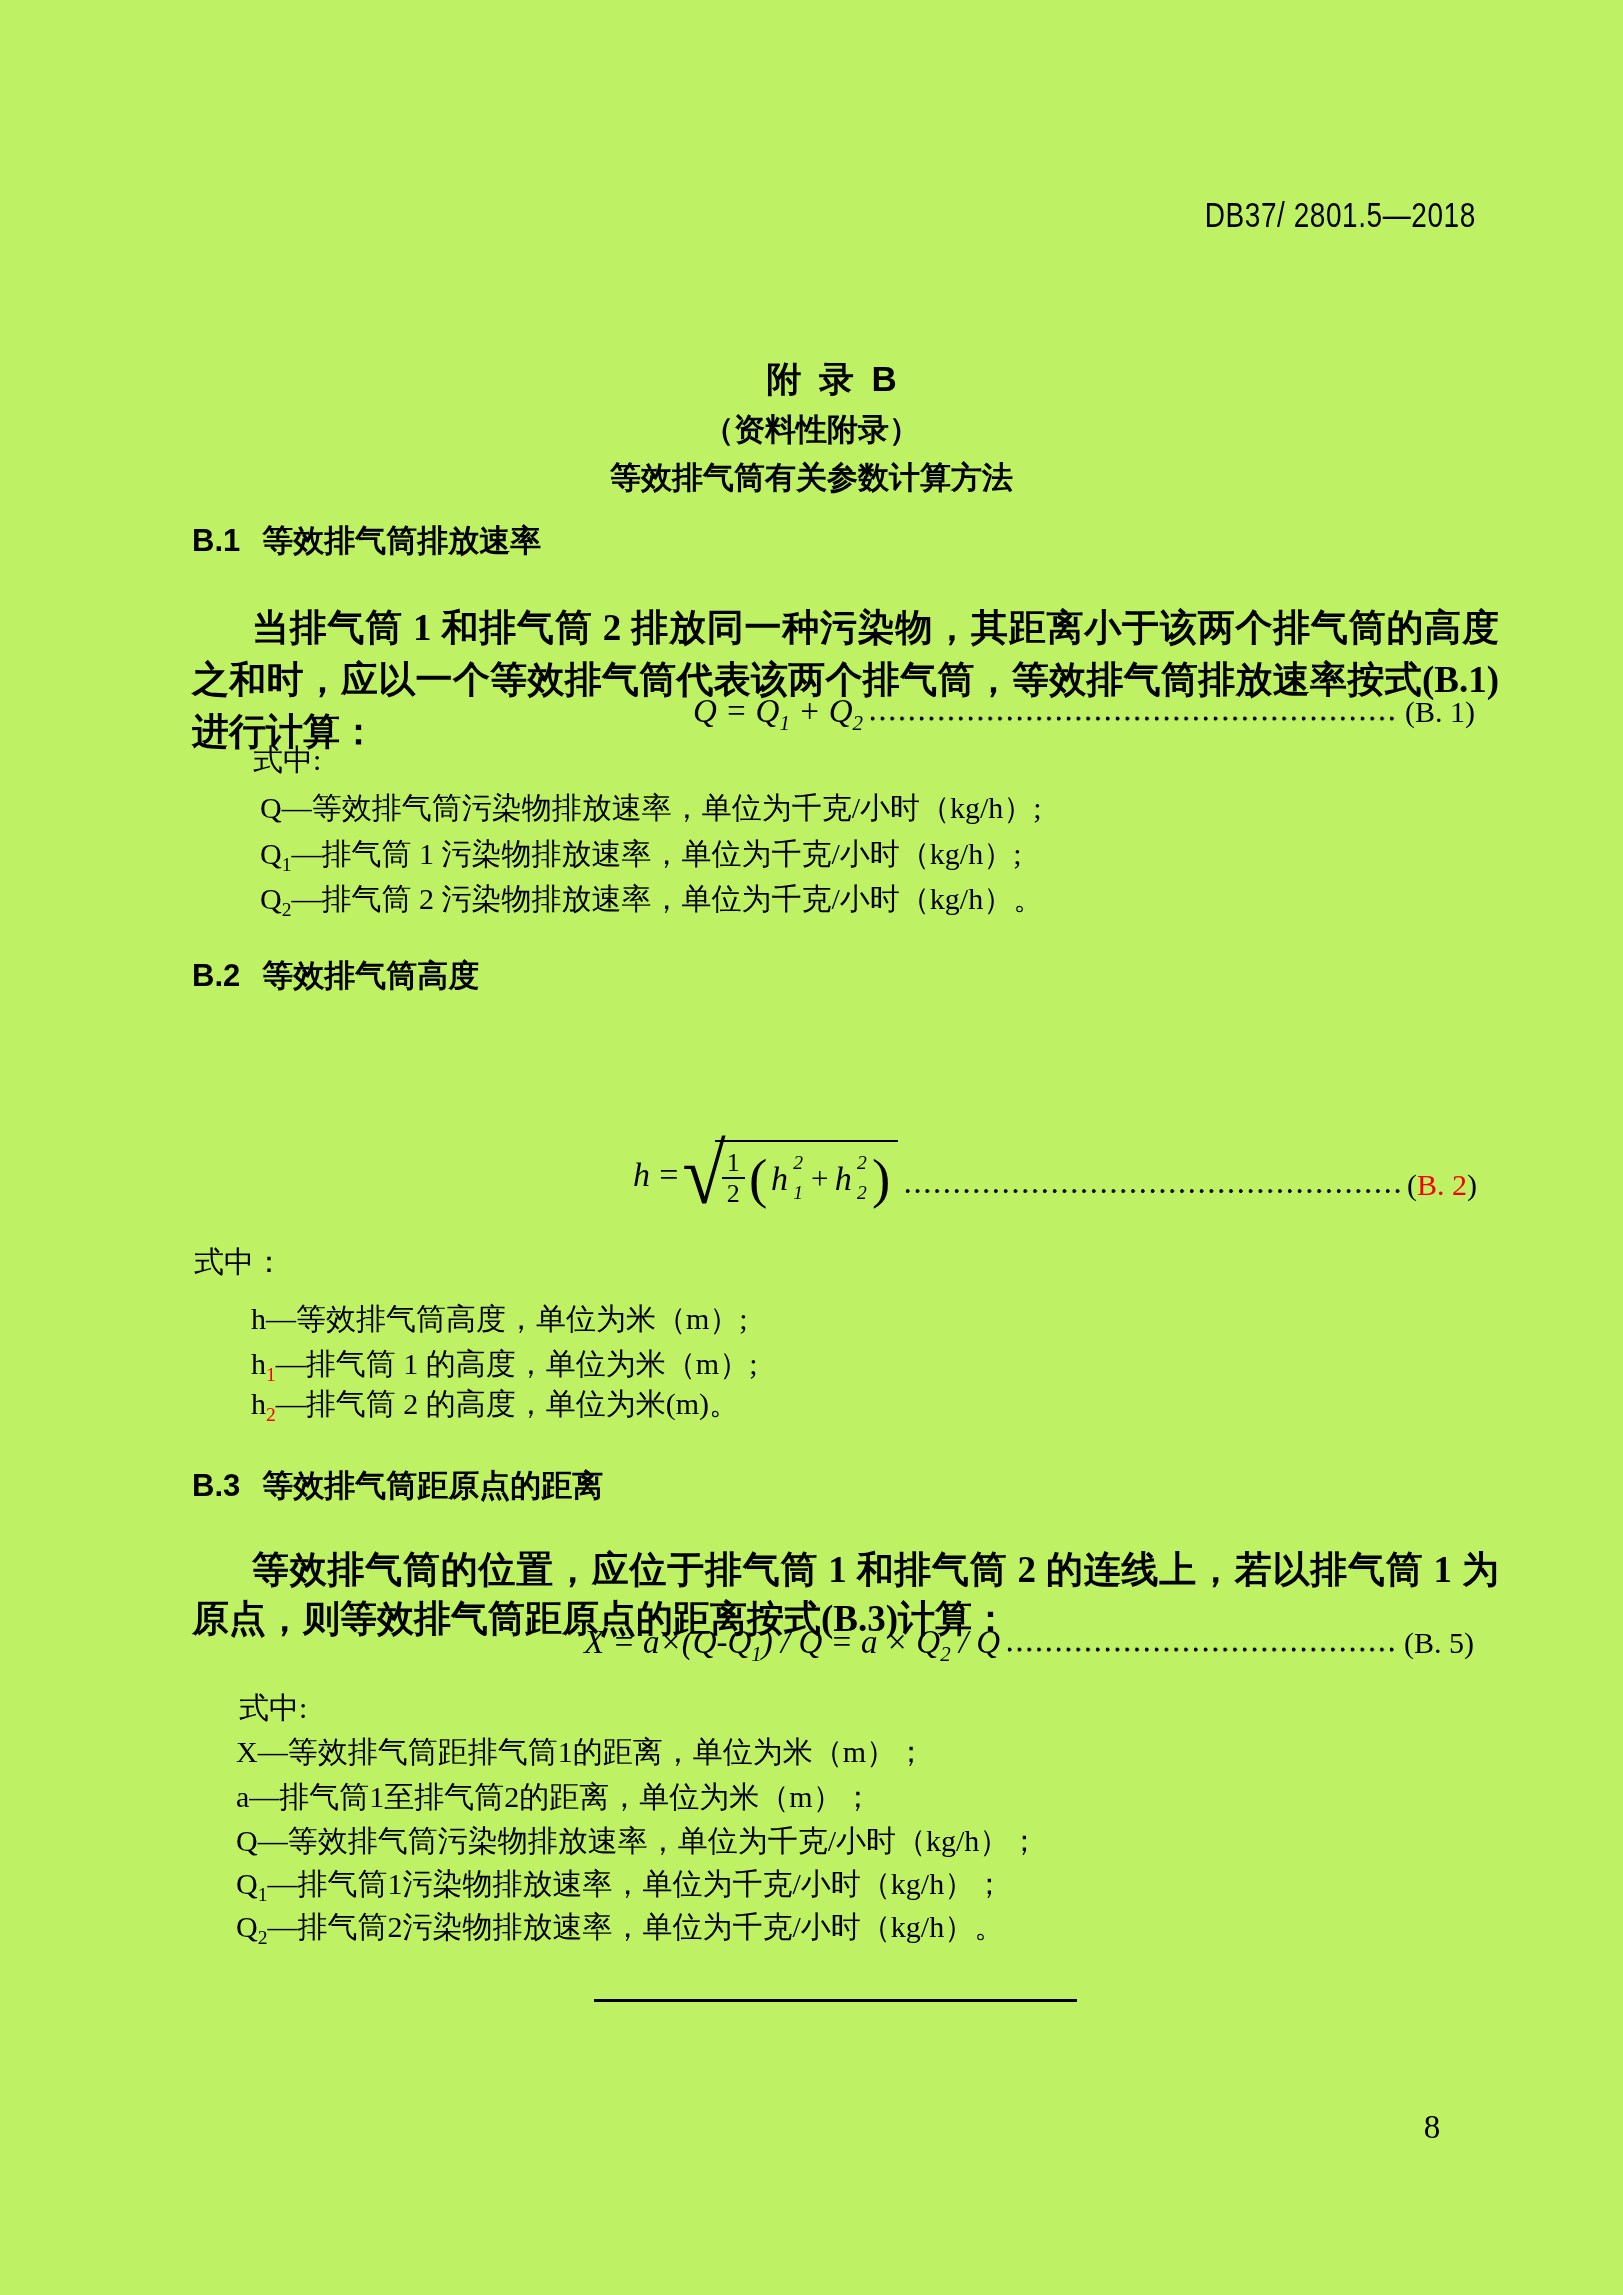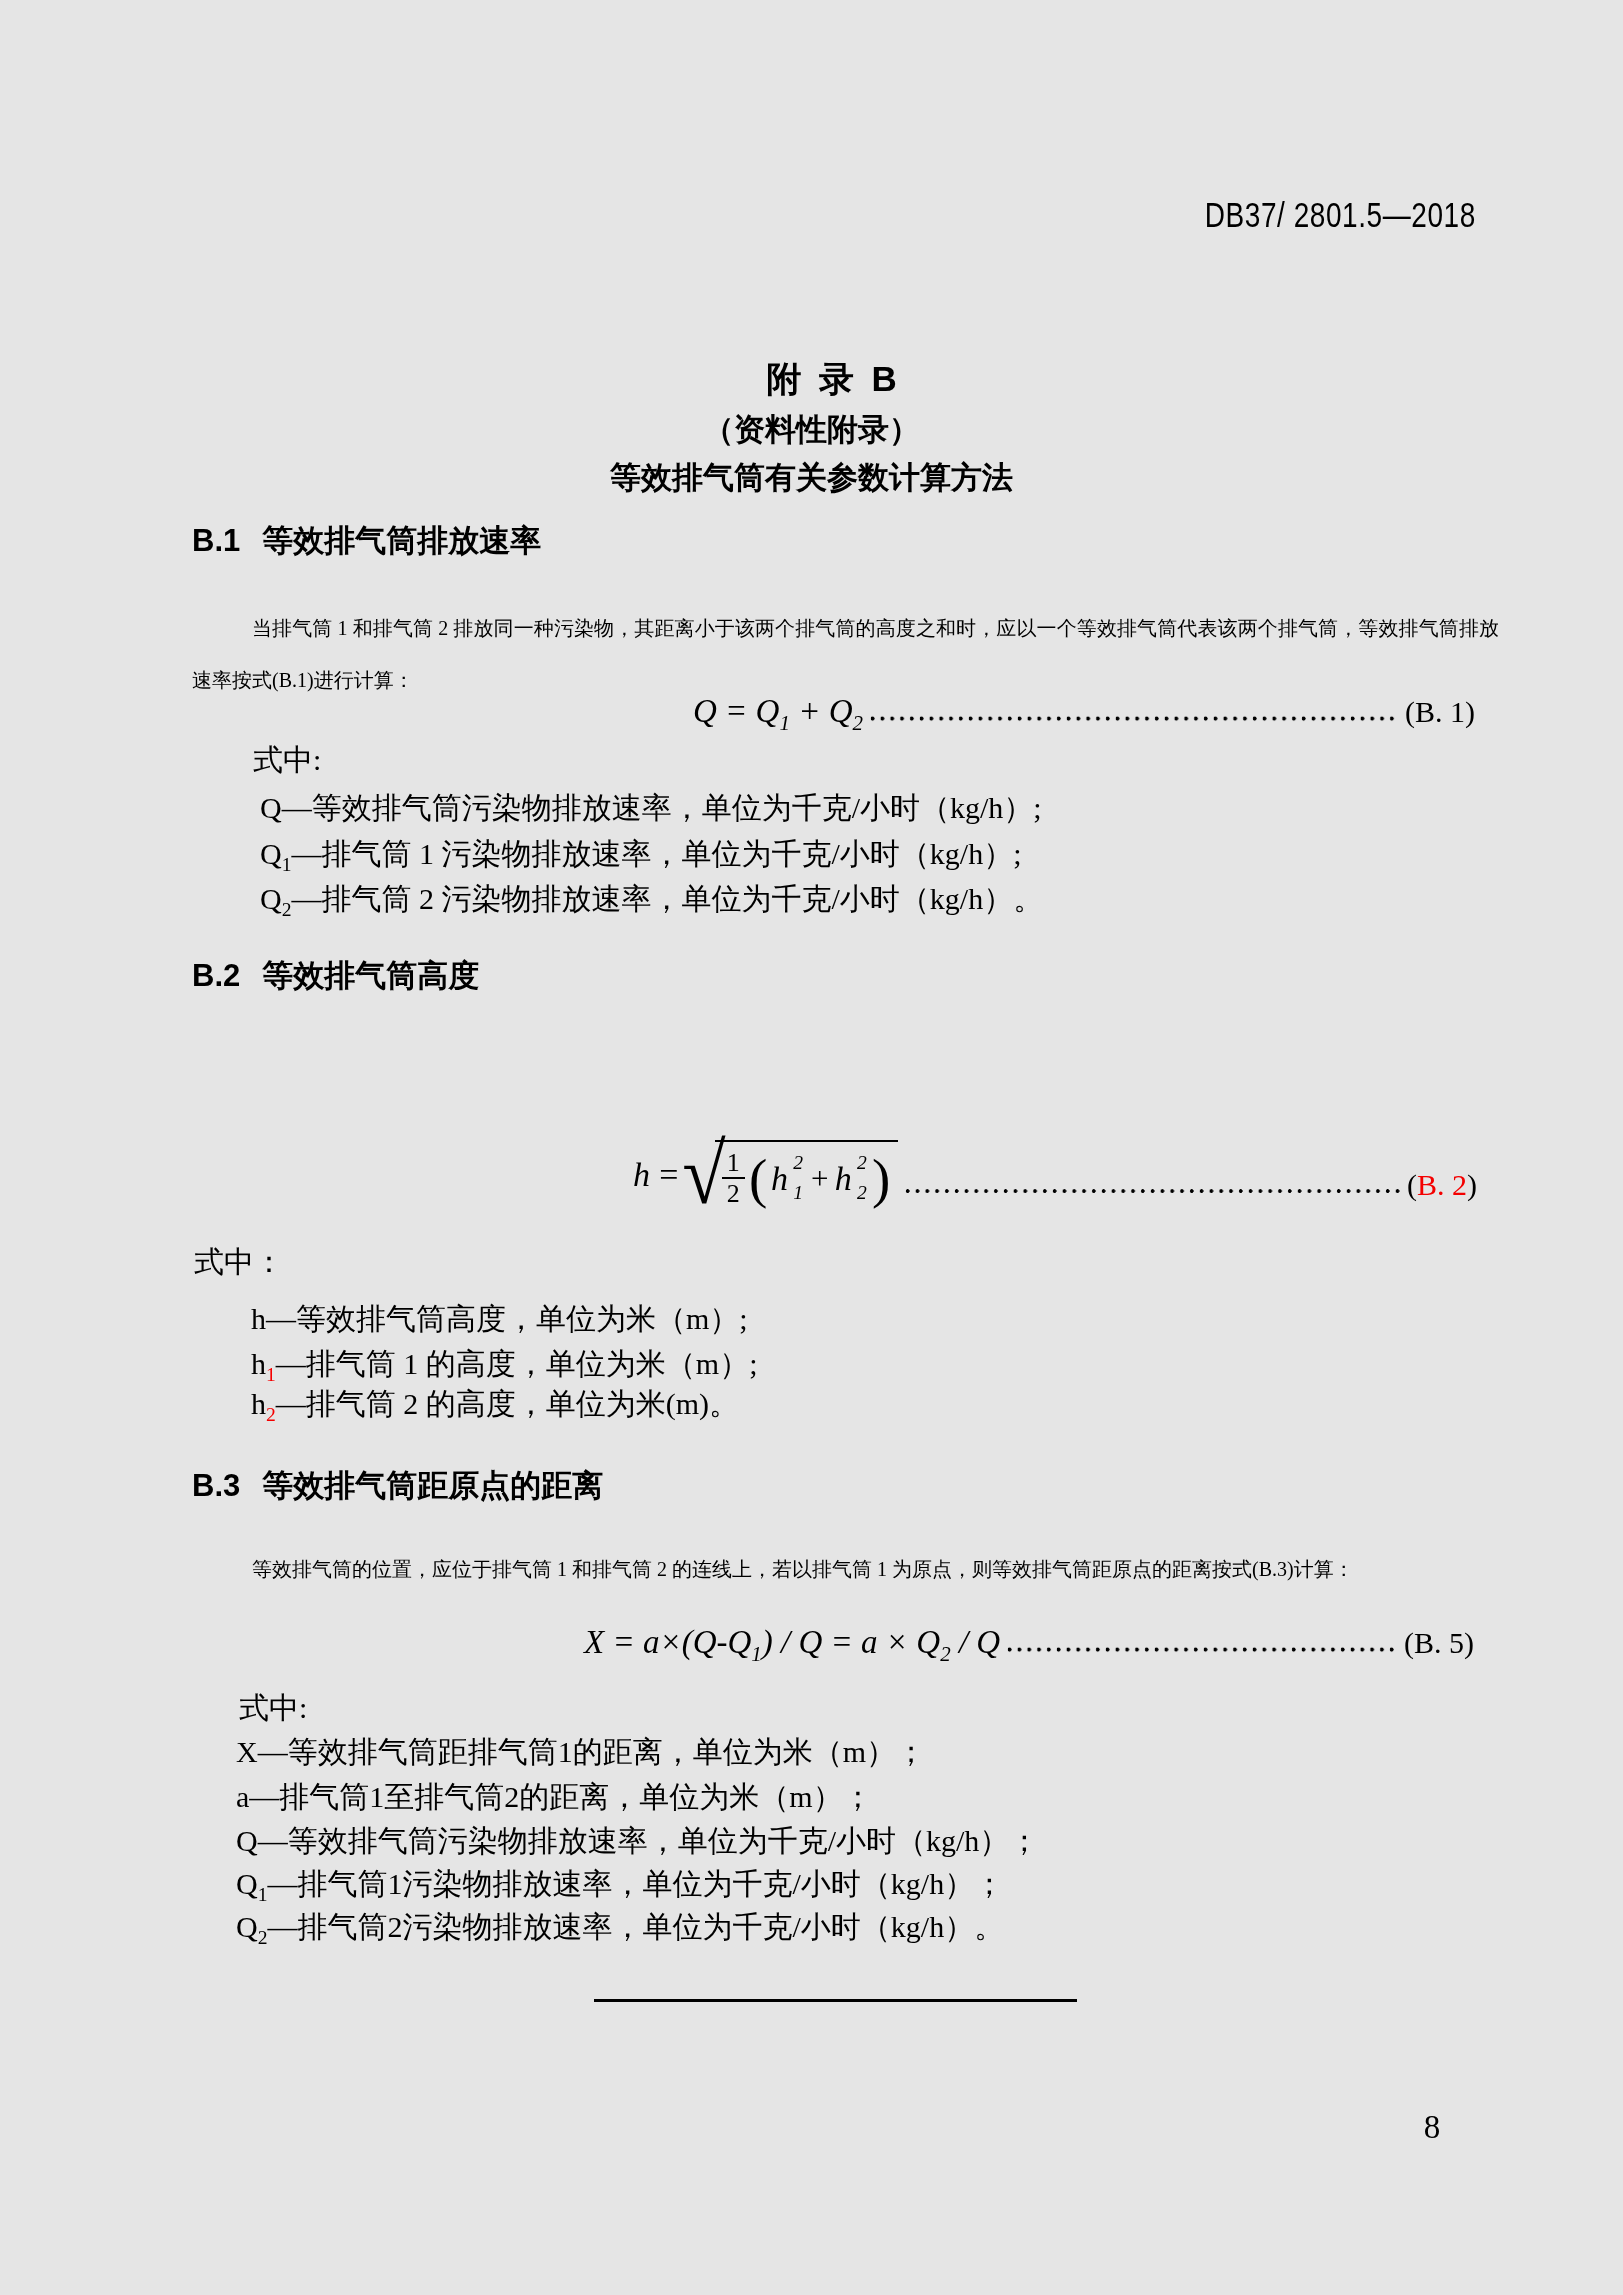--- a/index.html
+++ b/index.html
@@ -1,37 +1,37 @@
 <!DOCTYPE html>
 <html style="font-size:10.5px"><head>
 <meta charset="utf-8">
 <style>
   html,body{margin:0;padding:0;background:#888;}
   .page{
-    position:relative;width:1623px;height:2295px;background:#e5e5e5;
+    position:relative;width:1623px;height:2295px;background:#bef264;
     font-family:"Liberation Serif","DejaVu Serif",serif;color:#000;
     overflow:hidden;
   }
   .abs{position:absolute;}
   
   .doc-header{top:196px;left:0;width:1476px;text-align:right;
     font-family:"Liberation Sans","DejaVu Sans",sans-serif;font-size:35px;line-height:37px;}
   .doc-header .cond{display:inline-block;transform:scaleX(.80);transform-origin:100% 50%;letter-spacing:0.7px;}
   
   .title-line{left:0;width:1623px;text-align:center;
     font-family:"Liberation Sans","DejaVu Sans",sans-serif;font-weight:bold;}
   .t1{top:358px;font-size:35px;line-height:42px;letter-spacing:3.9px;margin-left:22px;}
   .t2{top:410px;font-size:31px;line-height:39px;}
   .t3{top:458px;font-size:31px;line-height:39px;}
   
   .sec-hdg{left:192px;font-family:Liberation Sans, sans-serif;
     font-weight:bold;font-size:31px;line-height:41px;}
   .sec-hdg .num{margin-right:22px;}
   
-  .para{left:192px;width:1307px;font-size:20px;text-align:justify;text-justify:inter-ideograph;}
+  .para{left:192px;width:1307px;font-size:37px;text-align:justify;text-justify:inter-ideograph;font-weight:bold;}
   .p1{top:602px;line-height:52px;text-indent:60px;}
   .p3{top:1545px;line-height:49px;text-indent:60px;}
   .intro{top:1048px;left:253px;font-size:30px;line-height:46px;}
   
   .shizhong{font-size:30px;line-height:43px;}
   .def{font-size:30px;line-height:43px;white-space:nowrap;}
   .def .sym{font-family:"Liberation Serif","DejaVu Serif",serif;}
   .def sub{font-size:19.6px;line-height:0;}
   .red{color:#f40000;}
   

